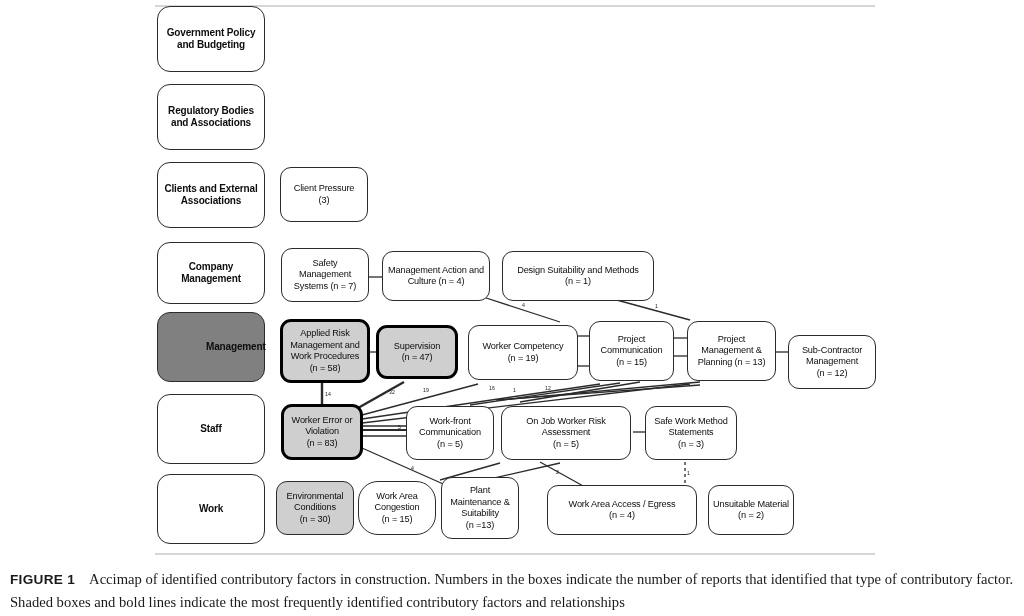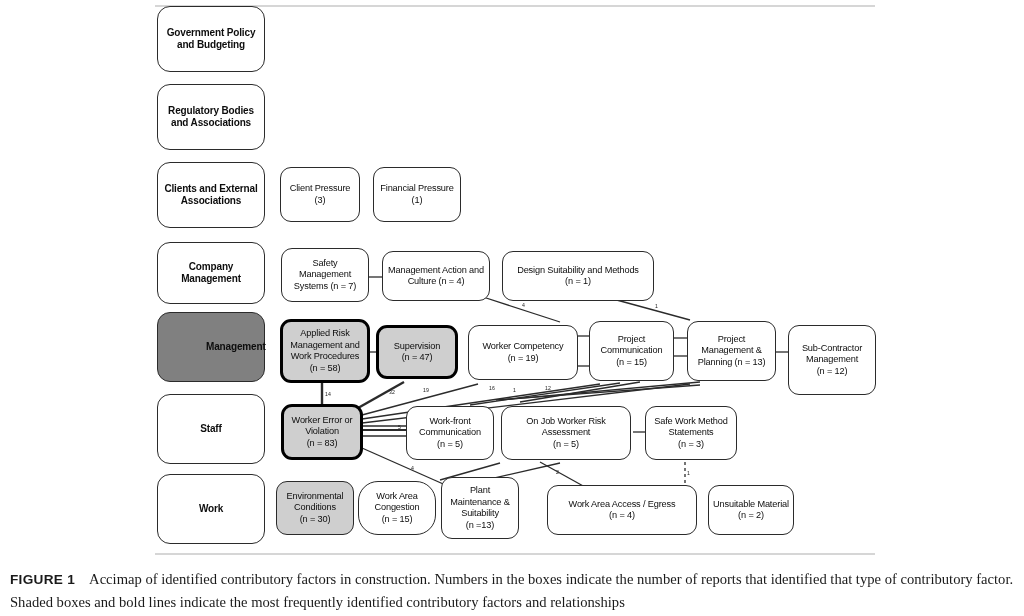--- a/index.html
+++ b/index.html
@@ -174,32 +174,26 @@
   <div class="node level-label shaded-dark" style="left:157px; top:312px; width:108px; height:70px;">
     <span class="txt">Management</span>
   </div>
   <div class="node level-label" style="left:157px; top:394px; width:108px; height:70px;">
     <span class="txt">Staff</span>
   </div>
   <div class="node level-label" style="left:157px; top:474px; width:108px; height:70px;">
     <span class="txt">Work</span>
   </div>
 
-  <div class="node" style="left:280px; top:167px; width:80px; height:55px;">
+  <div class="node" style="left:280px; top:167px; width:88px; height:55px;">
     <span class="txt">
       <span>Client Pressure</span><br>
       <span>(3)</span>
     </span>
   </div>
-  <div class="node" style="left:373px; top:167px; width:88px; height:55px;">
-    <span class="txt">
-      <span>Financial Pressure</span><br>
-      <span>(1)</span>
-    </span>
-  </div>
 
   <div class="node" style="left:281px; top:248px; width:88px; height:54px;">
     <span class="txt">Safety Management Systems (n = 7)</span>
   </div>
   <div class="node" style="left:382px; top:251px; width:108px; height:50px;">
     <span class="txt">Management Action and Culture (n = 4)</span>
   </div>
   <div class="node" style="left:502px; top:251px; width:152px; height:50px;">
     <span class="txt">
       <span>Design Suitability and Methods</span><br>
@@ -227,21 +221,21 @@
   </div>
   <div class="node" style="left:589px; top:321px; width:85px; height:60px;">
     <span class="txt">
       <span>Project Communication</span><br>
       <span>(n = 15)</span>
     </span>
   </div>
   <div class="node" style="left:687px; top:321px; width:89px; height:60px;">
     <span class="txt">Project Management &amp; Planning (n = 13)</span>
   </div>
-  <div class="node" style="left:788px; top:325px; width:88px; height:70px;">
+  <div class="node" style="left:788px; top:335px; width:88px; height:54px;">
     <span class="txt">
       <span>Sub-Contractor Management</span><br>
       <span>(n = 12)</span>
     </span>
   </div>
 
   <div class="node shaded-light bold-border" style="left:281px; top:404px; width:82px; height:56px;">
     <span class="txt">
       <span>Worker Error or Violation</span><br>
       <span>(n = 83)</span>

